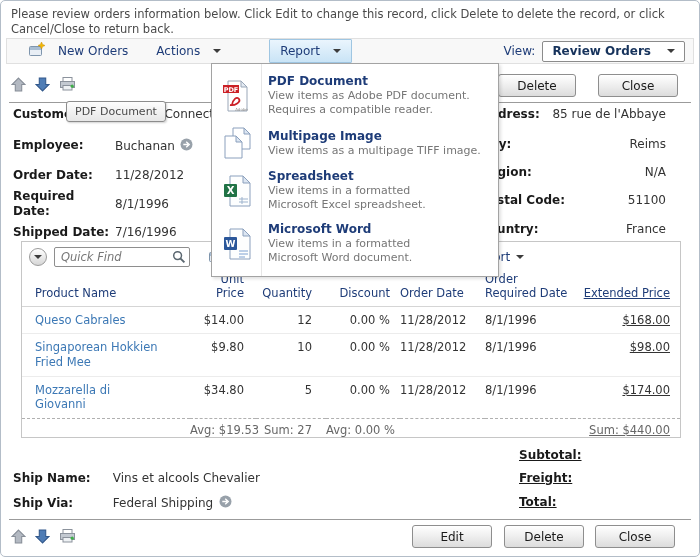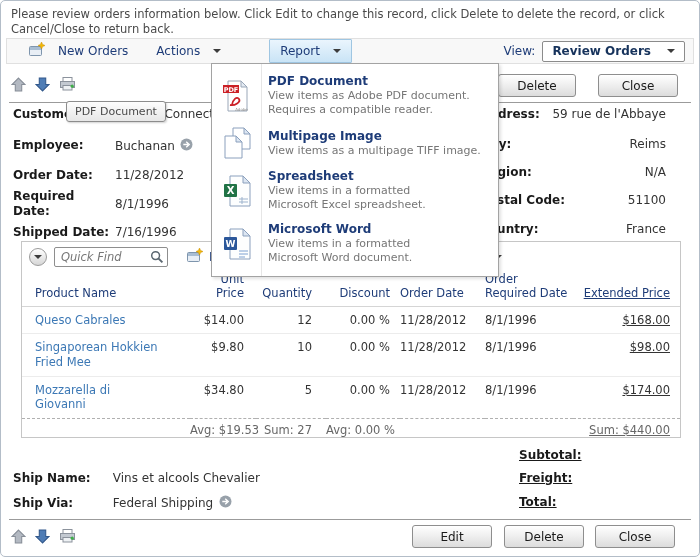--- a/index.html
+++ b/index.html
@@ -69,21 +69,21 @@
   .mi-title { font-weight:bold; color:#1e3c78; font-size:12px; margin-bottom:1px; white-space:nowrap; }
   .mi-desc { color:#767676; font-size:11px; line-height:1.28; white-space:pre; }
 
   
   .grid { position:absolute; top:240px; left:20px; width:660px; height:197px;
           border:1px solid #c6c6c6; background:#fff; }
   .grid-toolbar { height:29px; display:flex; align-items:center; padding:0 7px; gap:7px; color:#1e3c78; }
   .qf-toggle { width:18px; height:18px; border:1px solid #9a9a9a; border-radius:50%;
                background:linear-gradient(#fff,#d6d6d6); display:flex; align-items:center; justify-content:center; cursor:pointer; }
   .qf-wrap { position:relative; }
-  .qf-input { width:114px; height:20px; border:1px solid #8e8e8e; border-radius:2px;
+  .qf-input { width:136px; height:20px; border:1px solid #8e8e8e; border-radius:2px;
               font-family:inherit; font-size:11.5px; padding:0 20px 0 6px; color:#333; }
   .qf-input::placeholder { font-style:italic; color:#777; }
   .qf-mag { position:absolute; right:4px; top:3px; cursor:pointer; }
   .g-item { display:flex; align-items:center; gap:6px; cursor:pointer; white-space:nowrap; }
   .g-new { margin-left:12px; } .g-actions { margin-left:26px; } .g-report { margin-left:32px; }
 
   table.detail { width:658px; border-collapse:collapse; table-layout:fixed; font-size:11.5px; }
   .detail th { color:#1e3c78; font-weight:normal; text-align:left; vertical-align:bottom;
                padding:2px 0 5px; border-bottom:1px solid #d5d5d5; line-height:1.2; cursor:pointer; }
   .detail td { padding:6px 0; border-bottom:1px solid #ececec; vertical-align:top; color:#333; line-height:1.28; }
@@ -190,21 +190,21 @@
     <span class="flabel">Required Date:</span>
     <span class="fvalue">8/1/1996</span>
   </div>
   <div class="frow lr4">
     <span class="flabel">Shipped Date:</span>
     <span class="fvalue">7/16/1996</span>
   </div>
 
   <div class="rrow rr0">
     <span class="rlabel">Ship Address:</span>
-    <span class="rvalue">59 rue de l'Abbaye</span>
+    <span class="rvalue">85 rue de l'Abbaye</span>
   </div>
   <div class="rrow rr1">
     <span class="rlabel">Ship City:</span>
     <span class="rvalue">Reims</span>
   </div>
   <div class="rrow rr2">
     <span class="rlabel">Ship Region:</span>
     <span class="rvalue">N/A</span>
   </div>
   <div class="rrow rr3">

